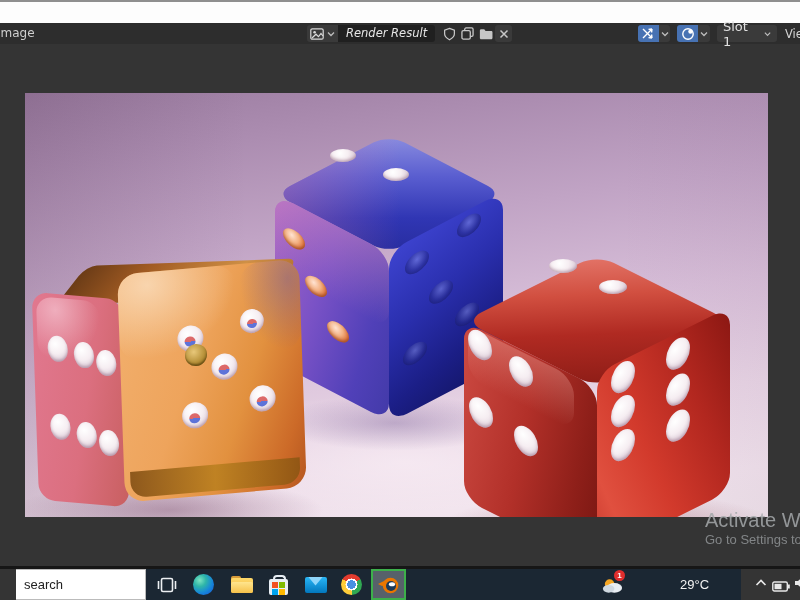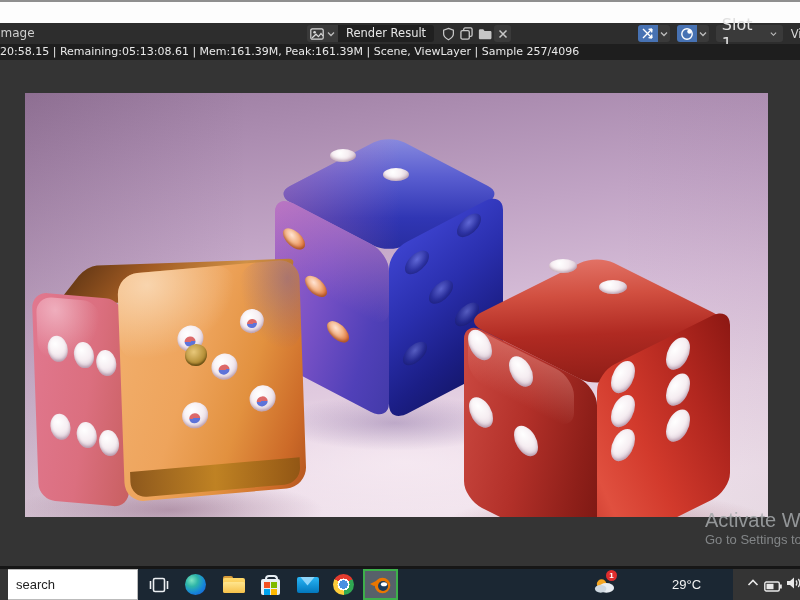--- a/index.html
+++ b/index.html
@@ -3,29 +3,29 @@
 <meta charset="utf-8">
 <style>
   html,body{margin:0;padding:0;background:#000;}
   .screen{position:relative;width:800px;height:600px;overflow:hidden;background:#343434;font-family:"DejaVu Sans",sans-serif;}
   
   .top-strip{position:absolute;left:0;top:0;width:800px;height:2px;background:#8f8f8f;}
   .white-band{position:absolute;left:0;top:2px;width:800px;height:21px;background:#fdfdfd;}
   
   .bheader{position:absolute;left:0;top:23px;width:800px;height:21px;background:#2d2d2d;color:#c9c9c9;font-size:12px;}
   .menu-image{position:absolute;left:-7px;top:3px;padding:0 4px;color:#cfcfcf;}
-  .db-cluster{position:absolute;left:307px;top:2px;height:17px;display:flex;align-items:center;}
+  .db-cluster{position:absolute;left:307px;top:2px;height:17px;display:flex;align-items:center;font-style:italic;}
   .db-iconbtn{display:flex;align-items:center;background:#3a3a3a;border-radius:3px 0 0 3px;height:17px;padding:0 3px;}
   .db-name{background:#202020;height:17px;line-height:17px;color:#e6e6e6;padding:0 8px;font-size:11.5px;border-radius:0 3px 3px 0;margin-right:6px;}
   .hbtn{display:flex;align-items:center;justify-content:center;width:17px;height:17px;margin-right:1px;}
   .hbtn.boxed{background:#3a3a3a;border-radius:3px;}
   .hright{position:absolute;left:638px;top:2px;height:17px;display:flex;align-items:center;}
   .bluebtn{display:flex;align-items:center;justify-content:center;width:23px;height:17px;background:#4772b3;border-radius:3px 0 0 3px;}
   .chevbox{display:flex;align-items:center;justify-content:center;width:13px;height:17px;background:#3a3a3a;border-radius:0 3px 3px 0;margin-right:7px;}
-  .slotbox{display:flex;align-items:center;background:#3a3a3a;border-radius:3px;height:17px;padding:0 6px;color:#e0e0e0;font-size:16px;margin-right:8px;}
+  .slotbox{display:flex;align-items:center;background:#3a3a3a;border-radius:3px;height:17px;padding:0 6px;color:#e0e0e0;font-size:13px;margin-right:8px;}
   .slotbox svg{margin-left:8px;}
   .viewlayer{color:#d5d5d5;font-size:11.5px;white-space:nowrap;}
   
   .statusbar{position:absolute;left:0;top:44px;width:800px;height:16px;background:#1e1e1e;color:#e8e8e8;font-size:11px;line-height:16px;white-space:nowrap;overflow:hidden;}
   
   .editor{position:absolute;left:0;top:60px;width:800px;height:506px;background:#343434;}
   .render-image{position:absolute;left:25px;top:33px;width:743px;height:424px;overflow:hidden;
     background:
       linear-gradient(90deg,rgba(60,30,60,0.14),rgba(60,30,60,0) 30%,rgba(60,30,60,0) 80%,rgba(90,50,90,0.05)),
       linear-gradient(172deg,#9b7ca0 0%,#ab8cb0 14%,#c1a4c5 34%,#d7bed8 54%,#e8d5e5 74%,#f0e2ec 90%,#eee2ea 100%);}
@@ -41,21 +41,21 @@
   .pip-warm{background:radial-gradient(circle at 40% 35%,#ffe3d2 0%,#f3b183 40%,#e0763e 70%,#c05a28 100%);box-shadow:inset 0 -2px 3px rgba(90,30,10,0.4);}
   .pip-dark{background:radial-gradient(circle at 50% 35%,rgba(150,160,240,0.45) 0%,rgba(40,45,140,0.55) 55%,rgba(12,14,80,0.7) 100%);box-shadow:none;}
   .pip-gold{background:radial-gradient(circle at 40% 35%,#e8c87a 0%,#b8923a 55%,#6e520e 100%);box-shadow:inset 0 -2px 2px rgba(60,40,0,0.5);}
   .speck{position:absolute;left:28%;top:42%;width:42%;height:38%;border-radius:50%;background:linear-gradient(#d23a3a 50%,#2a4ad0 50%);opacity:.75;}
   .sheen{position:absolute;border-radius:inherit;pointer-events:none;}
   
   .wm1{position:absolute;left:705px;top:449px;font-family:"Liberation Sans",sans-serif;font-size:20px;color:rgba(165,168,170,0.85);white-space:nowrap;}
   .wm2{position:absolute;left:705px;top:472px;font-family:"Liberation Sans",sans-serif;font-size:13px;color:rgba(150,154,156,0.8);white-space:nowrap;}
   
   .win-gap{position:absolute;left:0;top:566px;width:800px;height:3px;background:#161616;}
-  .taskbar{position:absolute;left:8px;top:569px;width:725px;height:31px;background:#1b2733;font-family:"Liberation Sans",sans-serif;}
+  .taskbar{position:absolute;left:16px;top:569px;width:725px;height:31px;background:#1b2733;font-family:"Liberation Sans",sans-serif;}
   .search{position:absolute;left:0;top:0;width:121px;height:29px;background:#ffffff;border:1px solid #bbb;border-width:1px 1px 1px 0;padding:0 0 0 8px;font-size:13px;color:#222;font-family:"Liberation Sans",sans-serif;outline:none;}
   .tb-icon{position:absolute;top:4px;width:23px;height:23px;display:flex;align-items:center;justify-content:center;}
   .edge-circle{width:21px;height:21px;border-radius:50%;background:radial-gradient(circle at 32% 30%,#7de4c2 0%,#2fb6a8 30%,#1686d9 62%,#1a4fd0 100%);}
   .chrome-circle{width:21px;height:21px;border-radius:50%;background:radial-gradient(circle,#4a90e2 0 29%,#ffffff 30% 40%,rgba(0,0,0,0) 41%),conic-gradient(from -60deg,#e33b2e 0 120deg,#30a852 120deg 240deg,#ffcd3a 240deg 360deg);}
   .folder-ic{position:relative;width:22px;height:17px;}
   .folder-back{position:absolute;left:0;top:0;width:10px;height:5px;border-radius:2px 2px 0 0;background:#d79b3a;}
   .folder-body{position:absolute;left:0;top:2px;width:22px;height:15px;border-radius:2px;background:linear-gradient(#ffd96a,#f0b845);}
   .folder-front{position:absolute;left:0;top:6px;width:22px;height:11px;border-radius:2px;background:linear-gradient(#ffe58e,#f6c14a);}
   .store-bag{position:relative;width:19px;height:16px;background:#e8eef4;border-radius:2px;margin-top:4px;}
   .store-handle{position:absolute;left:4px;top:-4px;width:9px;height:7px;border:2px solid #e8eef4;border-bottom:none;border-radius:4px 4px 0 0;}
@@ -136,21 +136,20 @@
       <div class="slotbox">
         <span>Slot 1</span>
         <svg width="8" height="6" viewBox="0 0 8 6">
             <path d="M1 1.5 L4 4.5 L7 1.5" fill="none" stroke="#bdbdbd" stroke-width="1.3"></path>
           </svg>
       </div>
       <div class="viewlayer">ViewLayer</div>
     </div>
   </div>
 
-  <div class="statusbar">20:58.15 | Remaining:05:13:08.61 | Mem:161.39M, Peak:161.39M | Scene, ViewLayer | Sample 257/4096</div>
 
   <div class="editor">
     <div class="render-image">
       <div class="glow"></div>
       <div class="shadow sh-mid"></div>
       <div class="shadow sh-left"></div>
       <div class="shadow sh-right"></div>
 
       <div class="die" style="left:250px;top:44px;width:228px;height:282px;">
         <div class="face" style="left:33px;top:-24px;width:162px;height:162px;border-radius:22px;transform-origin:center;transform:scaleY(0.52) rotate(45deg);background:linear-gradient(135deg,#8d8fe0 0%,#5a5ed0 35%,#3036b4 70%,#272c9e 100%);">

